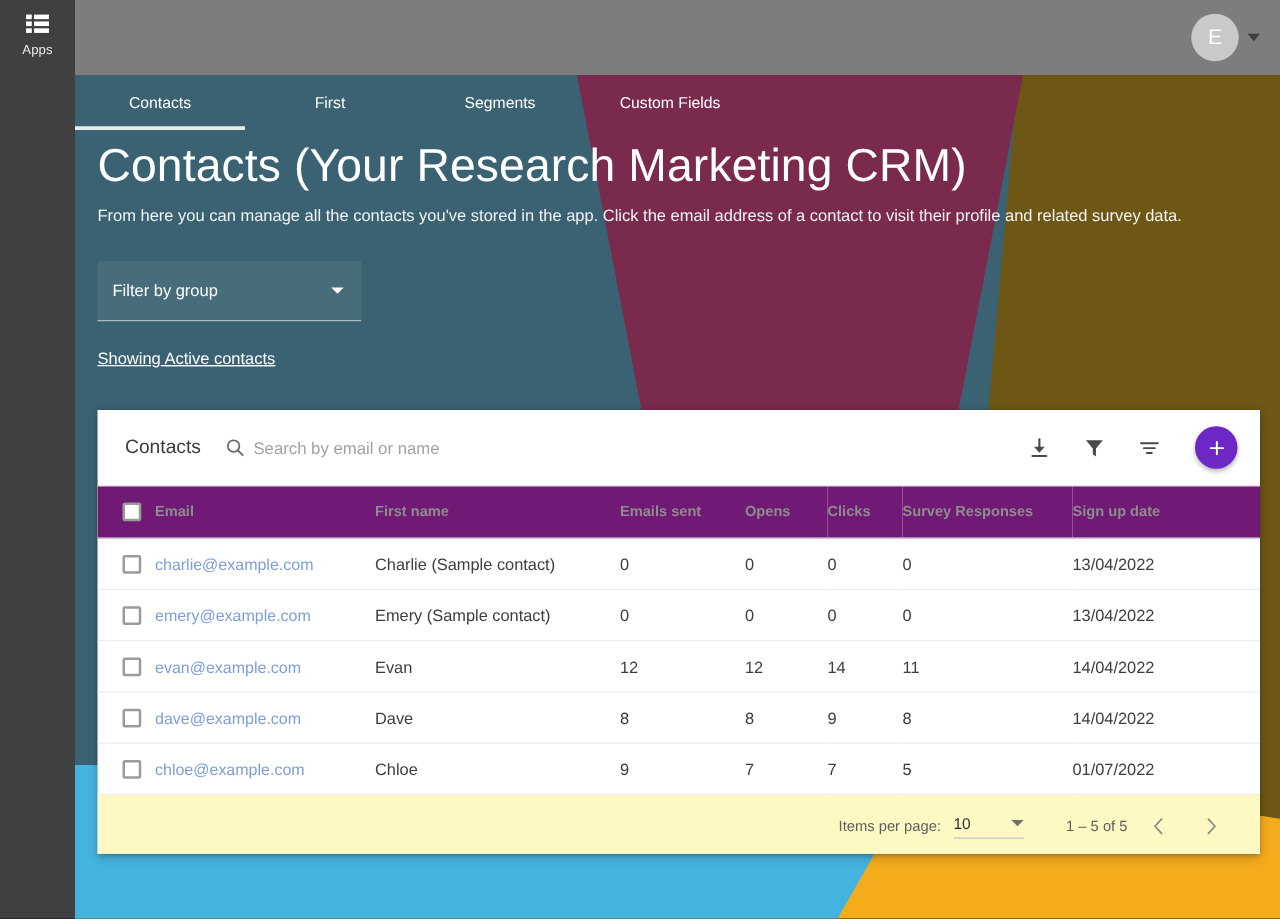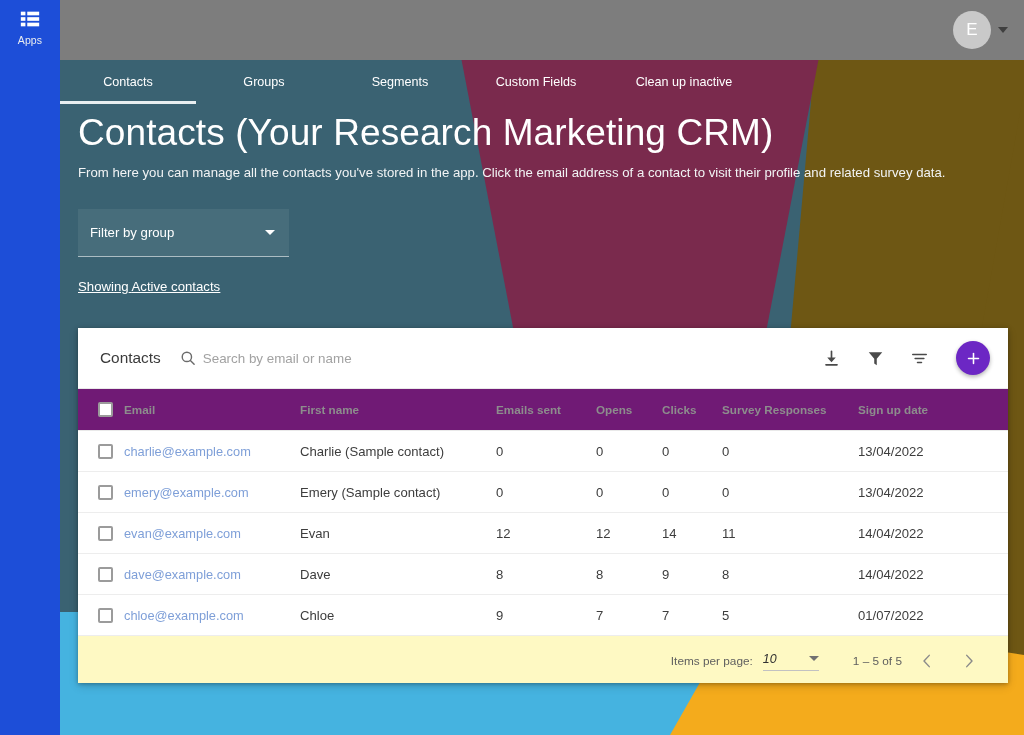--- a/index.html
+++ b/index.html
@@ -7,21 +7,21 @@
     width: 1024px; height: 735px;
     font-family: "Liberation Sans", sans-serif;
     overflow: hidden;
     background: #111418;
   }
   #root { position: relative; width: 1024px; height: 735px; overflow: hidden; }
 
   
   .rail {
     position: absolute; left: 0; top: 0; width: 60px; height: 735px;
-    background: #1d4ed8; z-index: 40;
+    background: #404040; z-index: 40;
   }
   .rail-apps {
     position: absolute; left: 0; top: 8px; width: 60px;
     display: flex; flex-direction: column; align-items: center;
     cursor: pointer;
   }
   .apps-glyph { width: 22px; height: 22px; display: block; }
   .rail-apps-label {
     margin-top: 4px; font-size: 10.5px; color: #e9ecef; letter-spacing: .1px;
   }
@@ -158,21 +158,21 @@
 
   
   .paginator {
     height: 50px; display: flex; align-items: center; justify-content: flex-end;
     padding-right: 22px; gap: 0; background: #fef9c3;
   }
   .ipp-label { font-size: 11.8px; color: #5f5f5f; }
   .ipp-select {
     margin-left: 10px; min-width: 56px; padding-bottom: 4px;
     border-bottom: 1px solid #c2c2c2; display: flex; align-items: center;
-    justify-content: space-between; cursor: pointer; font-style: italic;
+    justify-content: space-between; cursor: pointer;
   }
   .ipp-value { font-size: 12.4px; color: #303030; }
   .ipp-caret {
     width: 0; height: 0; margin-left: 14px;
     border-left: 5px solid transparent; border-right: 5px solid transparent;
     border-top: 5px solid #717171;
   }
   .range-label { margin-left: 34px; font-size: 11.8px; color: #5f5f5f; }
   .pg-btn {
     width: 34px; height: 34px; display: flex; align-items: center;
@@ -216,33 +216,29 @@
       <div class="caret-down"></div>
     </div>
   </div>
 
   <div class="tabbar">
     <div class="tab active" style="width:136px">
       <span>Contacts</span>
       <span class="tab-underline"></span>
     </div>
     <div class="tab" style="width:136px">
-      <span>Groups</span>
+      <span>First</span>
 
     </div>
     <div class="tab" style="width:136px">
       <span>Segments</span>
 
     </div>
     <div class="tab" style="width:136px">
       <span>Custom Fields</span>
-
-    </div>
-    <div class="tab" style="width:160px">
-      <span>Clean up inactive</span>
 
     </div>
   </div>
 
   <div class="page-head">
     <h1 class="page-title">Contacts (Your Research Marketing CRM)</h1>
     <div class="page-sub">From here you can manage all the contacts you've stored in the app. Click the email address of a contact to visit their profile and related survey data.</div>
   </div>
 
   <div class="filter-select">

